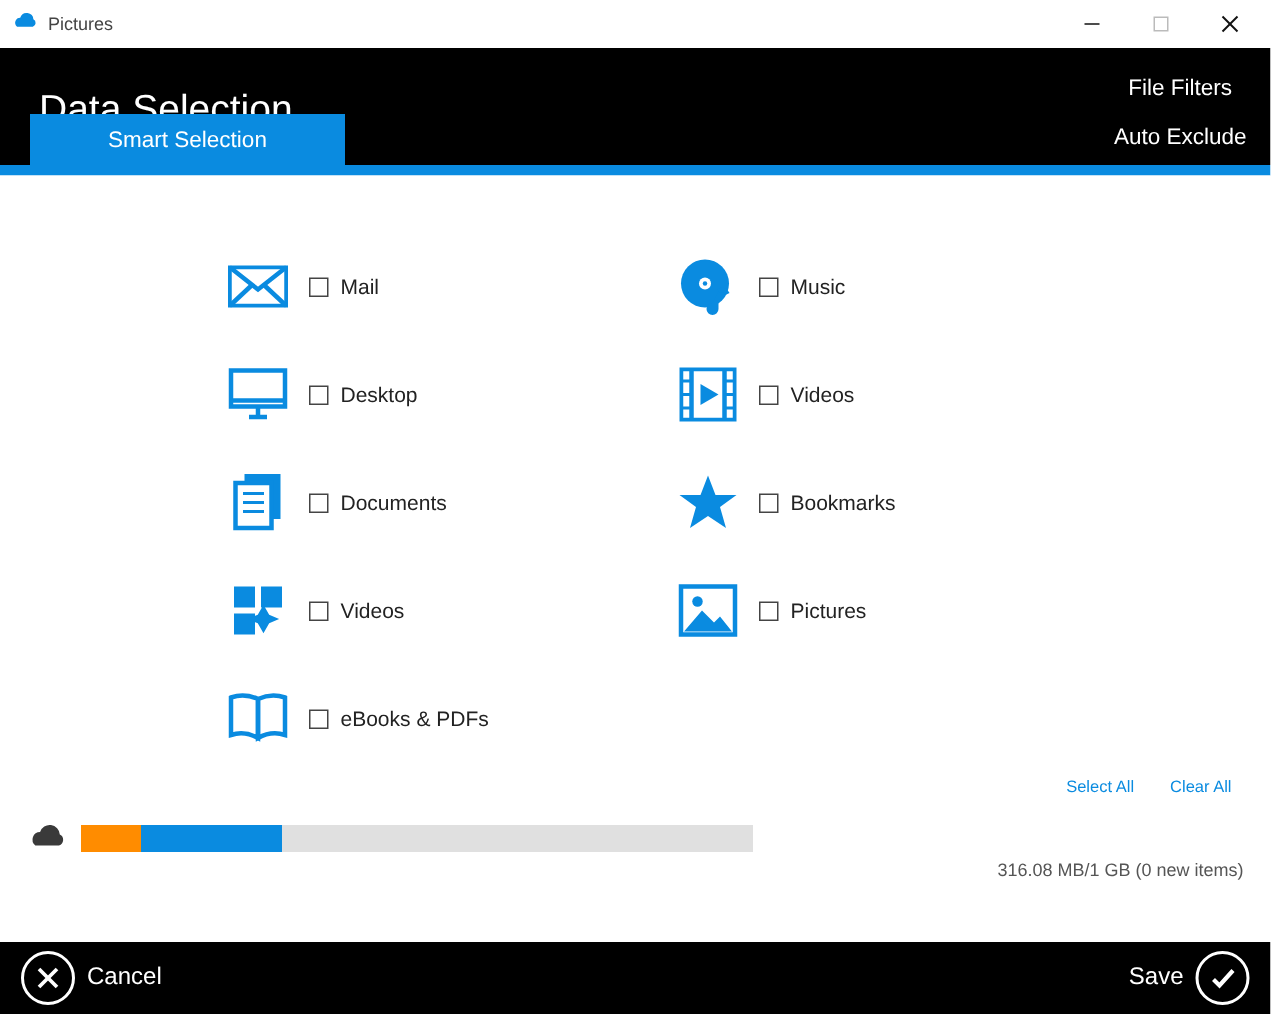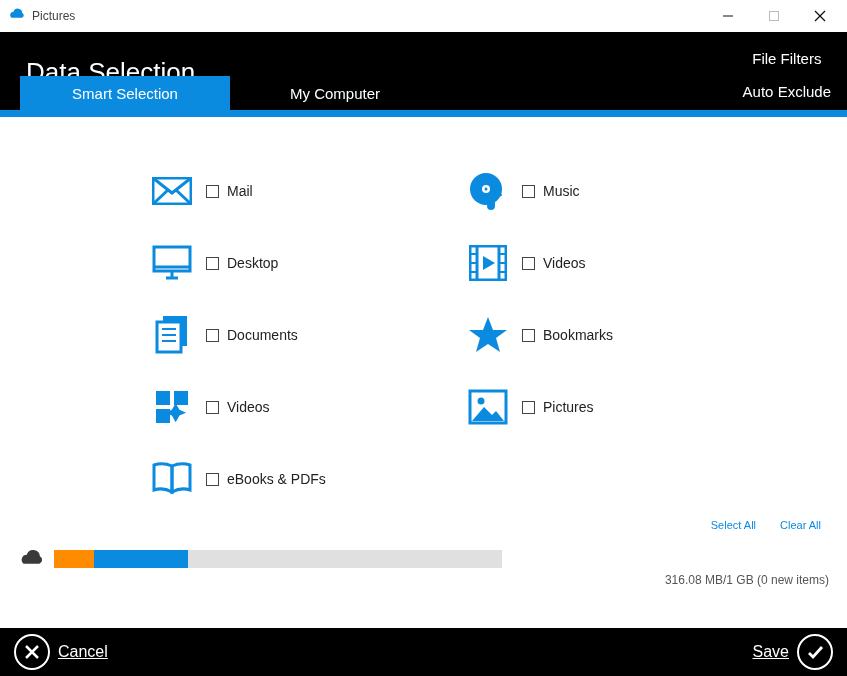--- a/index.html
+++ b/index.html
@@ -13,36 +13,36 @@
   .winbtn.max svg rect { stroke: #bbb; fill: none; }
   .blackbar { background: #000; color: #fff; height: 78px; position: relative; }
   .blackbar .heading { font-size: 26px; font-weight: 400; position: absolute; left: 26px; top: 25px; text-decoration: underline; }
   .rightlinks { position: absolute; right: 16px; top: 18px; height: 72px; display: flex; flex-direction: column; align-items: center; gap: 16px; font-size: 15px; }
   .rightlinks div { cursor: pointer; }
   .tabs { position: absolute; left: 20px; bottom: 0; display: flex; }
   .tab { width: 210px; height: 34px; display: flex; align-items: center; justify-content: center; font-size: 15px; color: #fff; cursor: pointer; }
   .tab.active { background: #0a8be0; }
   .bluebar { height: 7px; background: #0a8be0; }
   .content { background: #fff; height: calc(676px - 32px - 78px - 7px - 48px); padding: 38px 0 0 0; position: relative; }
-  .grid { display: grid; grid-template-columns: 300px 300px; grid-auto-rows: 72px; column-gap: 16px; margin-left: 150px; }
+  .grid { display: grid; grid-template-columns: 300px 300px; grid-auto-rows: 72px; column-gap: 0; margin-left: 150px; }
   .cat { display: flex; align-items: center; }
   .cat .icon { width: 44px; height: 44px; display: flex; align-items: center; justify-content: center; margin-right: 12px; }
   .cat .icon svg { fill: #0a8be0; }
   .cat .cb { width: 13px; height: 13px; border: 1px solid #444; margin-right: 8px; display: inline-block; }
   .cat .label { font-size: 14px; color: #222; }
   .links-right { position: absolute; right: 26px; top: 402px; display: flex; gap: 24px; font-size: 11px; color: #0a8be0; }
   .links-right div { cursor: pointer; }
   .storage { position: absolute; left: 18px; top: 432px; right: 18px; }
   .storage .row { display: flex; align-items: center; }
   .storage .cloudg { width: 28px; height: 20px; margin-right: 8px; }
   .bar { width: 448px; height: 18px; background: #e0e0e0; position: relative; }
   .seg-o { position: absolute; left: 0; top: 0; height: 100%; background: #ff8c00; }
   .seg-b { position: absolute; top: 0; height: 100%; background: #0a8be0; }
   .storage .text { font-size: 12px; color: #555; margin-left: 24px; margin-top: 4px; text-align: right; }
-  .footer { background: #000; color: #fff; height: 48px; display: flex; align-items: center; padding: 0 14px; text-decoration: underline; }
+  .footer { background: #000; color: #fff; height: 48px; display: flex; align-items: center; padding: 0 14px; }
   .footer .spacer { flex: 1; }
   .fbtn { display: flex; align-items: center; gap: 8px; cursor: pointer; font-size: 16px; }
   .circ { width: 36px; height: 36px; border: 2.5px solid #fff; border-radius: 50%; display: flex; align-items: center; justify-content: center; }
 </style>
 </head>
 <body>
 
 <div class="titlebar">
   <span class="cloud">
     <svg viewBox="0 0 24 16" width="18" height="14">
@@ -70,21 +70,20 @@
 </div>
 
 <div class="blackbar">
   <div class="heading">Data Selection</div>
   <div class="rightlinks">
     <div>File Filters</div>
     <div>Auto Exclude</div>
   </div>
   <div class="tabs">
     <div class="tab active">Smart Selection</div>
-    <div class="tab">My Computer</div>
   </div>
 </div>
 <div class="bluebar"></div>
 
 <div class="content">
   <div class="grid">
 
     <div class="cat">
       <span class="icon">
         <svg width="40" height="28" viewBox="0 0 40 28">

